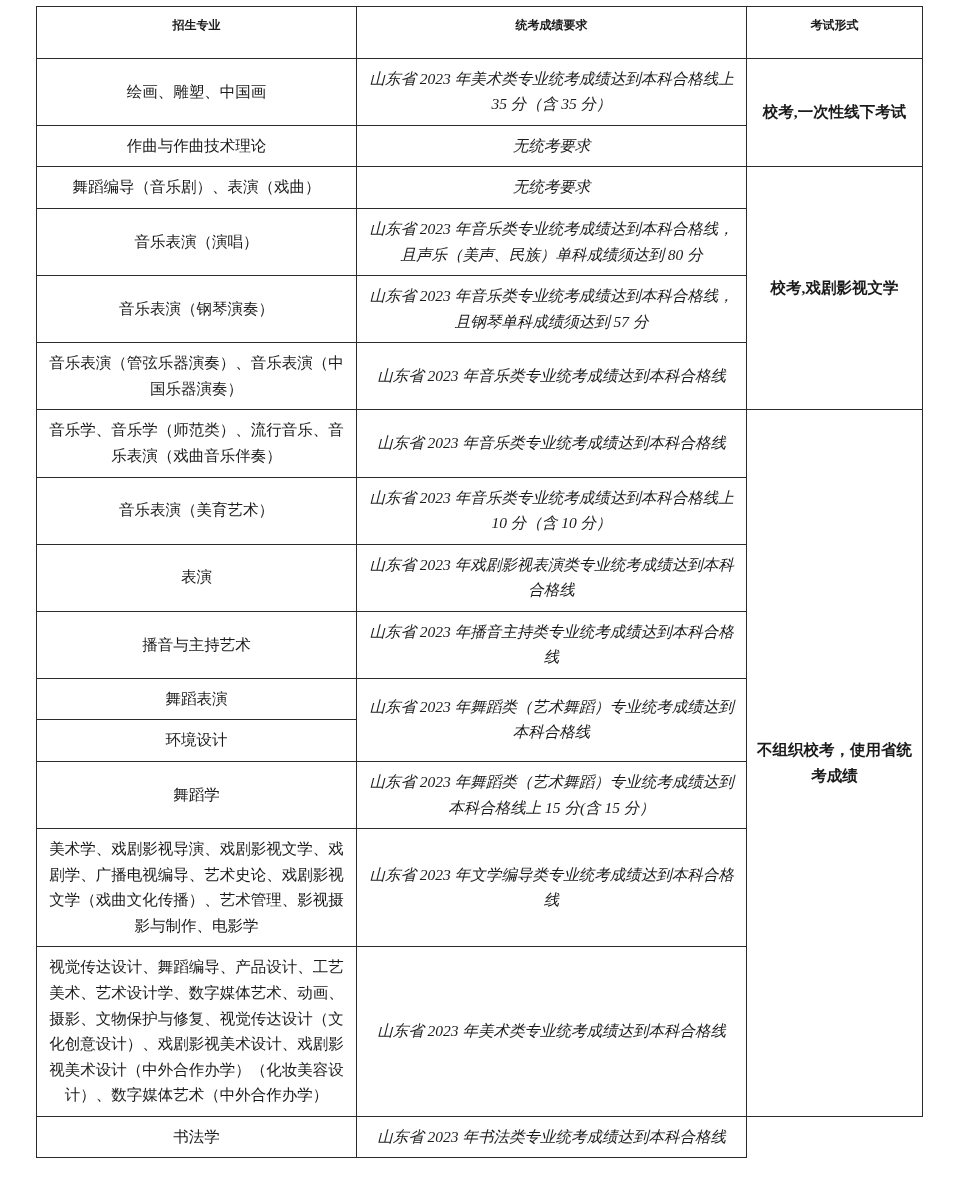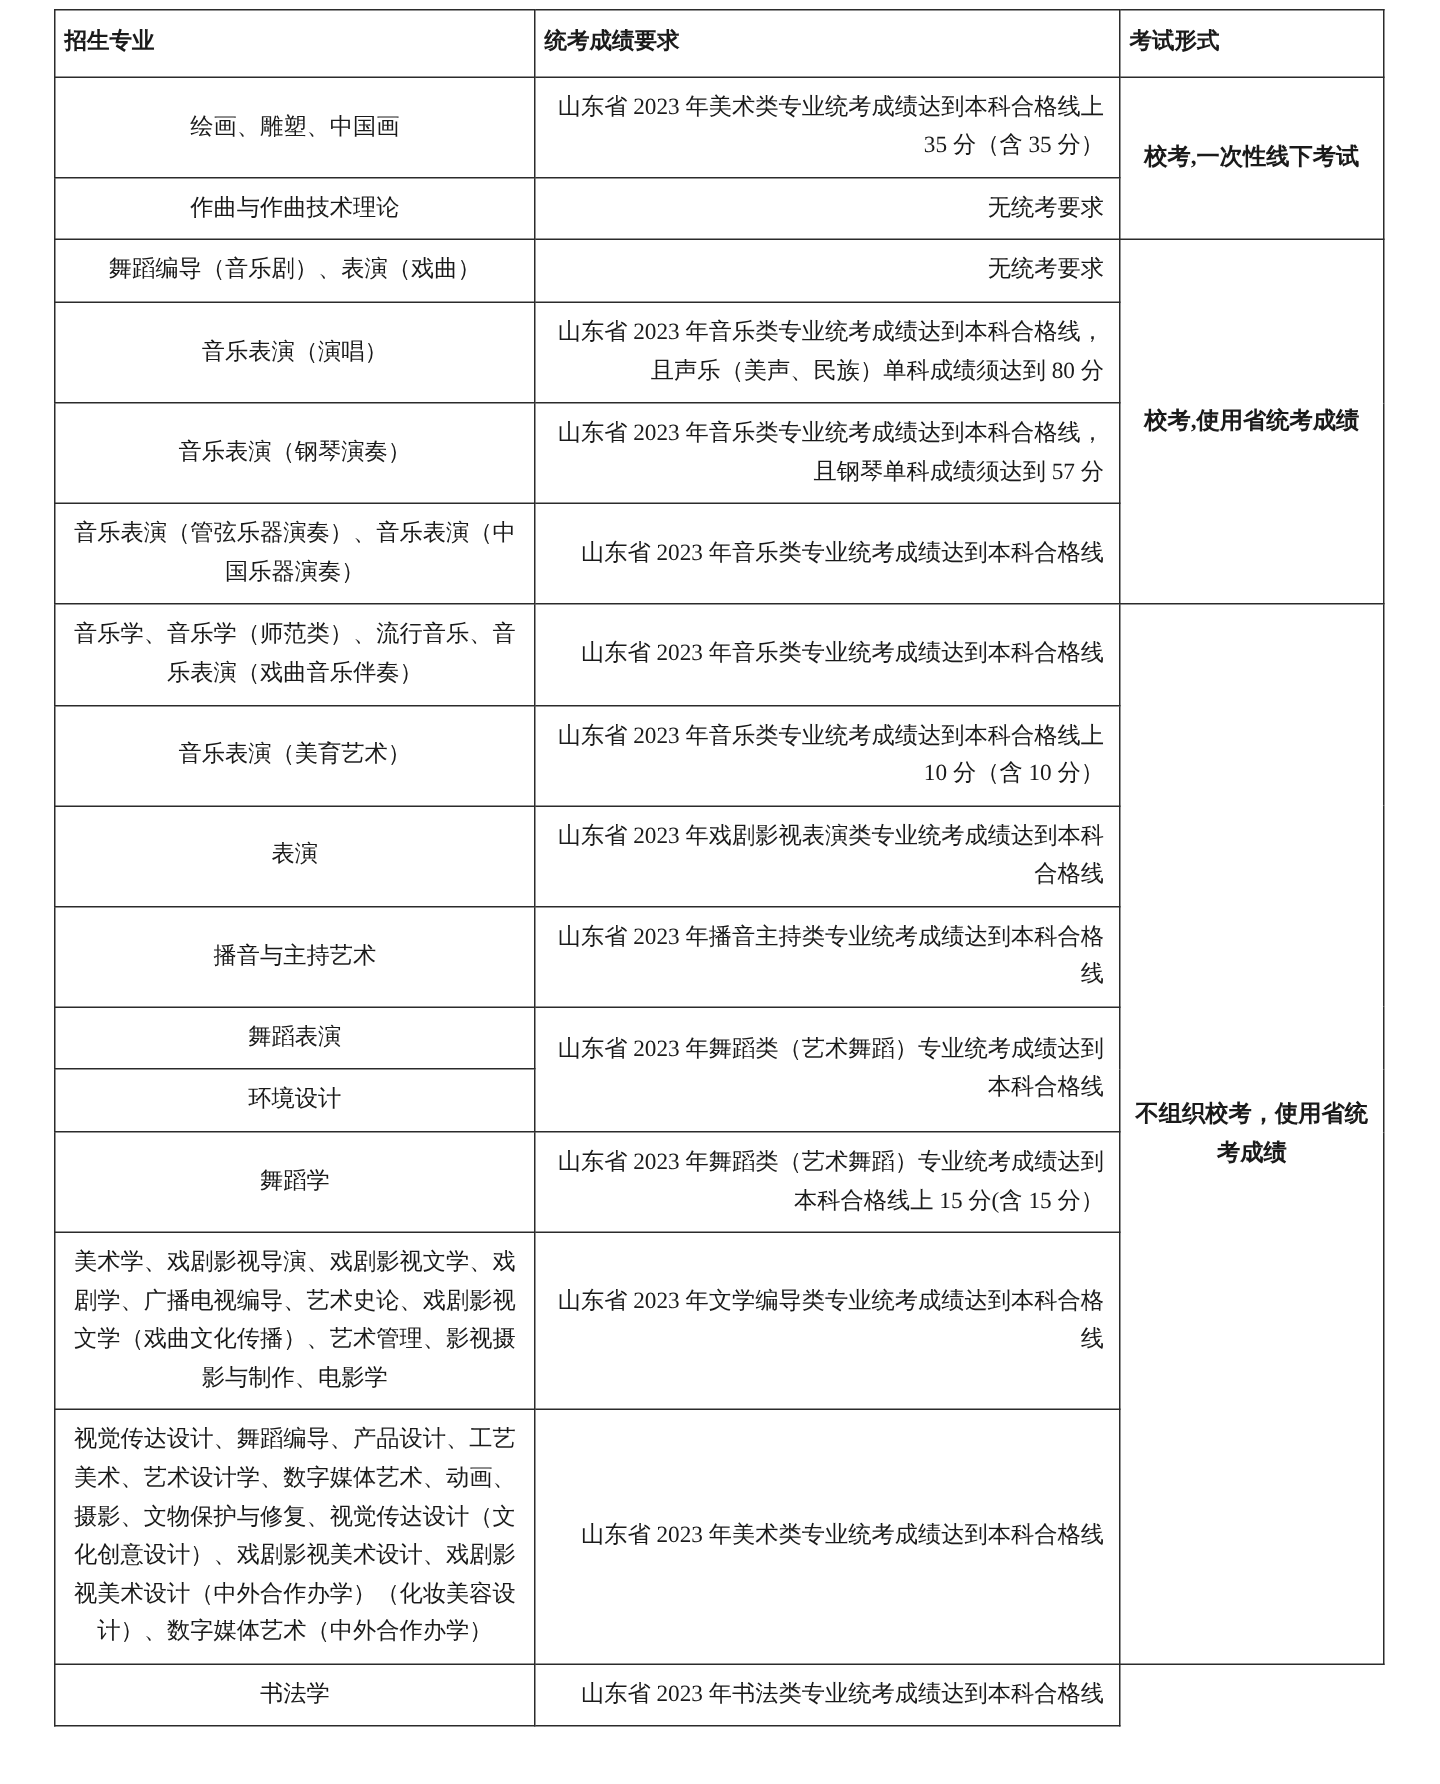--- a/index.html
+++ b/index.html
@@ -31,34 +31,35 @@
   table.admissions col.c3 { width: 176px; }
 
   table.admissions th,
   table.admissions td {
     border: 1px solid #2b2b2b;
     vertical-align: middle;
     padding: 7px 10px 8px 10px;
     box-sizing: border-box;
   }
   table.admissions thead th {
-    text-align: left;
+    text-align: center;
     font-weight: bold;
-    font-size: 15px;
-    padding: 9px 6px 10px 6px;
+    font-size: 12px;
+    padding: 9px 6px 22px 6px;
   }
   td.major {
     text-align: center;
     padding-left: 14px;
     padding-right: 8px;
   }
   td.req {
-    text-align: right;
+    text-align: center;
     padding-left: 12px;
     padding-right: 10px;
+    font-style: italic;
   }
   td.form {
     text-align: center;
     font-weight: bold;
     padding-left: 14px;
     padding-right: 6px;
   }
   td.form.center-block {
     vertical-align: middle;
   }
@@ -89,21 +90,21 @@
       </tr>
 
       <tr>
         <td class="major">作曲与作曲技术理论</td>
         <td class="req">无统考要求</td>
       </tr>
 
       <tr>
         <td class="major">舞蹈编导（音乐剧）、表演（戏曲）</td>
         <td class="req">无统考要求</td>
-        <td class="form center-block" rowspan="4">校考,使用省统考成绩</td>
+        <td class="form center-block" rowspan="4">校考,戏剧影视文学</td>
       </tr>
 
       <tr>
         <td class="major">音乐表演（演唱）</td>
         <td class="req">山东省 2023 年音乐类专业统考成绩达到本科合格线，且声乐（美声、民族）单科成绩须达到 80 分</td>
       </tr>
 
       <tr>
         <td class="major">音乐表演（钢琴演奏）</td>
         <td class="req">山东省 2023 年音乐类专业统考成绩达到本科合格线，且钢琴单科成绩须达到 57 分</td>

